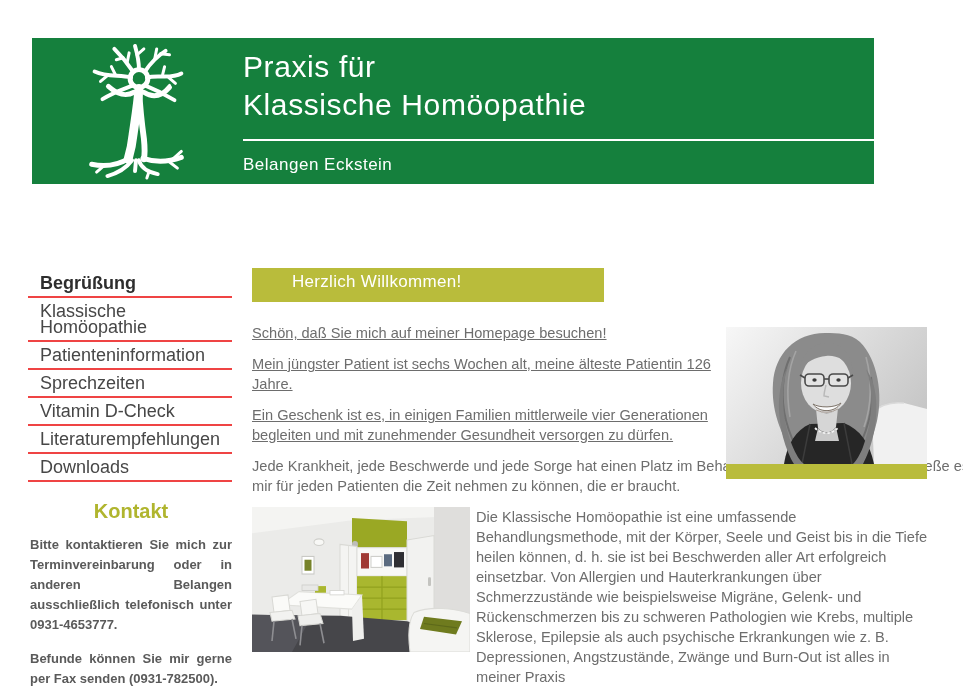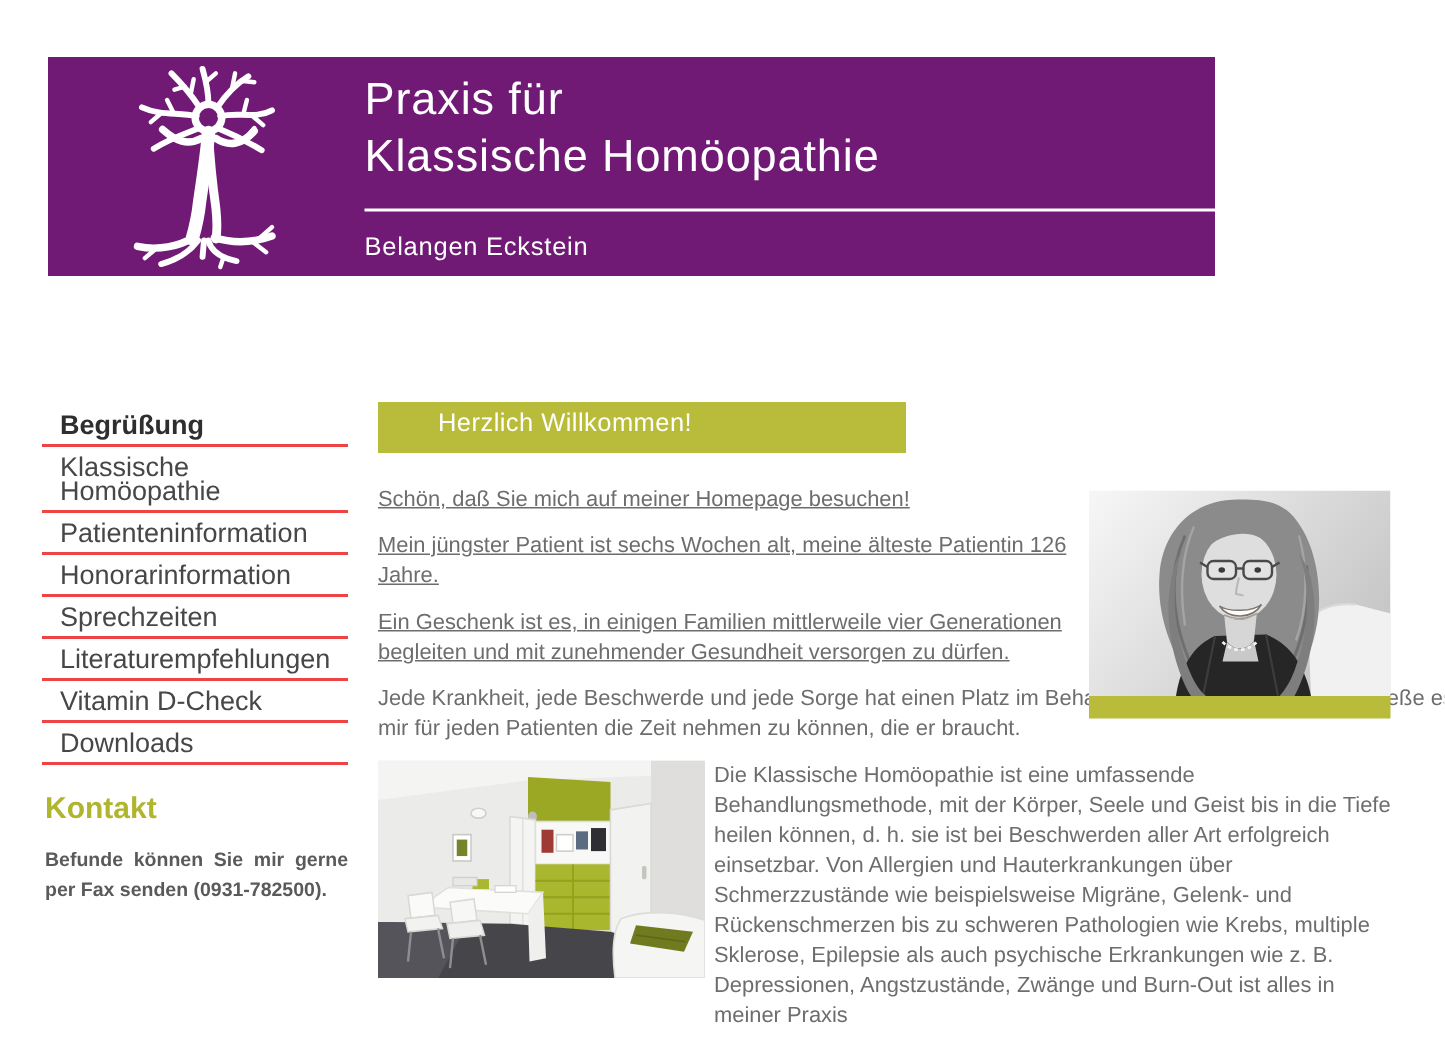--- a/index.html
+++ b/index.html
@@ -1,33 +1,33 @@
 <!DOCTYPE html>
 <html lang="de"><head>
 <meta charset="utf-8">
 <style>
   html,body{margin:0;padding:0;background:#fff;}
   .page{position:relative;width:963px;height:700px;overflow:hidden;background:#fff;
         font-family:"Liberation Sans","DejaVu Sans",sans-serif;}
 
   
-  .site-header{position:absolute;left:32px;top:38px;width:778px;height:146px;background:#701a75;}
+  .site-header{position:absolute;left:32px;top:38px;width:842px;height:146px;background:#15803d;}
   .logo{position:absolute;left:44px;top:4px;width:122px;height:138px;cursor:pointer;}
   .header-titles{position:absolute;left:211px;top:10px;}
   .title-line{color:#fff;font-size:30px;line-height:38px;font-weight:400;letter-spacing:.6px;}
   .header-divider{width:672px;height:2px;background:#fff;margin-top:15px;}
   .header-subtitle{color:#fff;font-size:17px;letter-spacing:.5px;margin-top:14px;}
 
   
   .sidebar{position:absolute;left:28px;top:270px;width:204px;}
   .nav-item{font-size:18px;color:#474747;padding:5px 0 5px 12px;border-bottom:2px solid #ef4444;
             cursor:pointer;line-height:16px;}
   .nav-item.active{font-weight:bold;color:#2e2e2e;}
   .contact{margin-top:18px;padding-left:2px;}
-  .contact-heading{color:#b0b52e;font-size:20px;font-weight:bold;margin:0 0 12px 0;}
+  .contact-heading{color:#b0b52e;font-size:20px;font-weight:bold;margin:0 0 12px 0;text-align:center;}
   .contact p{font-size:13px;font-weight:bold;color:#5a5a5a;line-height:20px;text-align:justify;
              margin:0 0 14px 0;}
 
   
   .main{position:absolute;left:252px;top:268px;width:745px;}
   .welcome-banner{width:312px;height:34px;background:#b9bc3b;color:#fff;font-size:17px;
                   line-height:28px;padding-left:40px;letter-spacing:.3px;}
   .main p{font-size:14.6px;color:#6d6d6d;line-height:20px;margin:0 0 11px 0;}
   .paragraphs{margin-top:21px;}
   .narrow{width:472px;text-decoration:underline;}
@@ -93,28 +93,28 @@
       <div class="header-divider"></div>
       <div class="header-subtitle">Belangen Eckstein</div>
     </div>
   </header>
 
   <aside class="sidebar">
     <nav>
       <div class="nav-item active">Begrüßung</div>
       <div class="nav-item">Klassische Homöopathie</div>
       <div class="nav-item">Patienteninformation</div>
-      <div class="nav-item">Honorarinformation</div>
       <div class="nav-item">Sprechzeiten</div>
+      <div class="nav-item">Vitamin D-Check</div>
       <div class="nav-item">Literaturempfehlungen</div>
-      <div class="nav-item">Vitamin D-Check</div>
       <div class="nav-item">Downloads</div>
     </nav>
     <div class="contact">
       <h2 class="contact-heading">Kontakt</h2>
+      <p>Bitte kontaktieren Sie mich zur Terminvereinbarung oder in anderen Belangen ausschließlich telefonisch unter 0931-4653777.</p>
       <p>Befunde können Sie mir gerne per Fax senden (0931-782500).</p>
 
     </div>
   </aside>
 
   <main class="main">
     <div class="welcome-banner">Herzlich Willkommen!</div>
 
     <figure class="portrait-fig" style="margin:0">
       <svg class="portrait-img" viewBox="0 0 201 137" preserveAspectRatio="none" xmlns="http://www.w3.org/2000/svg">

